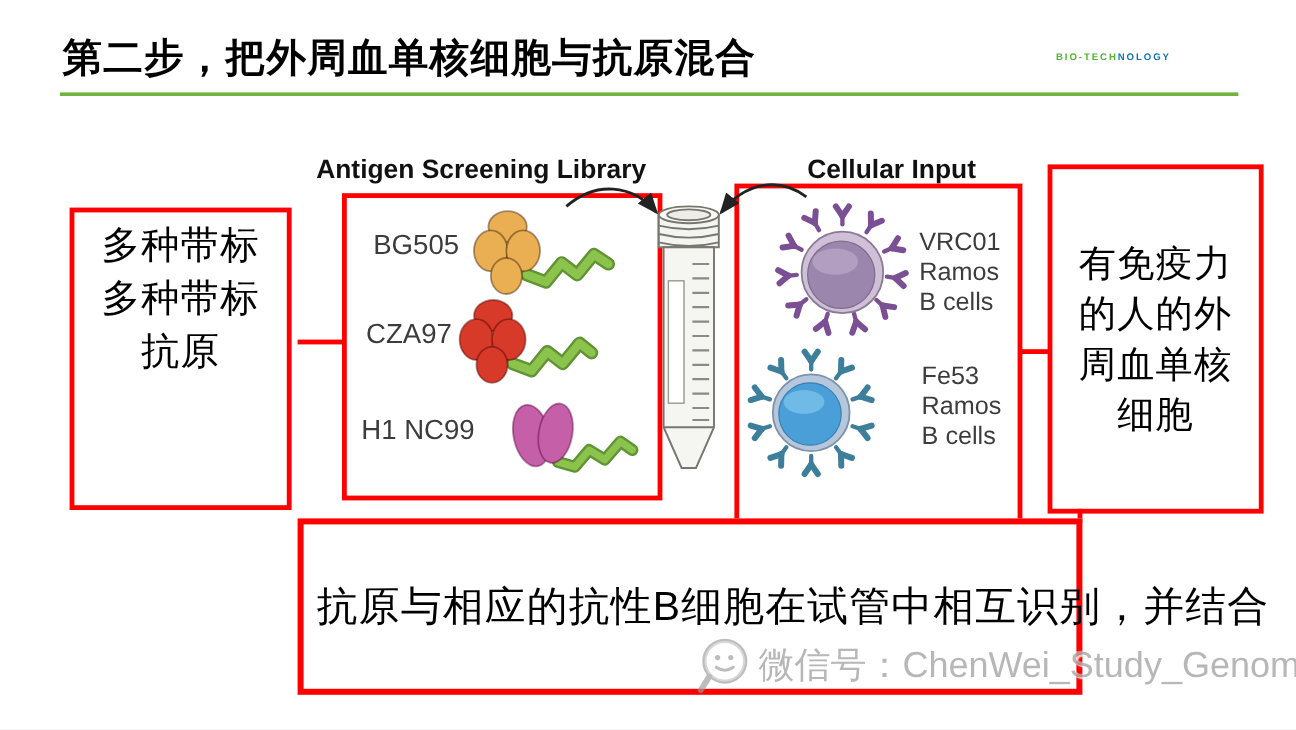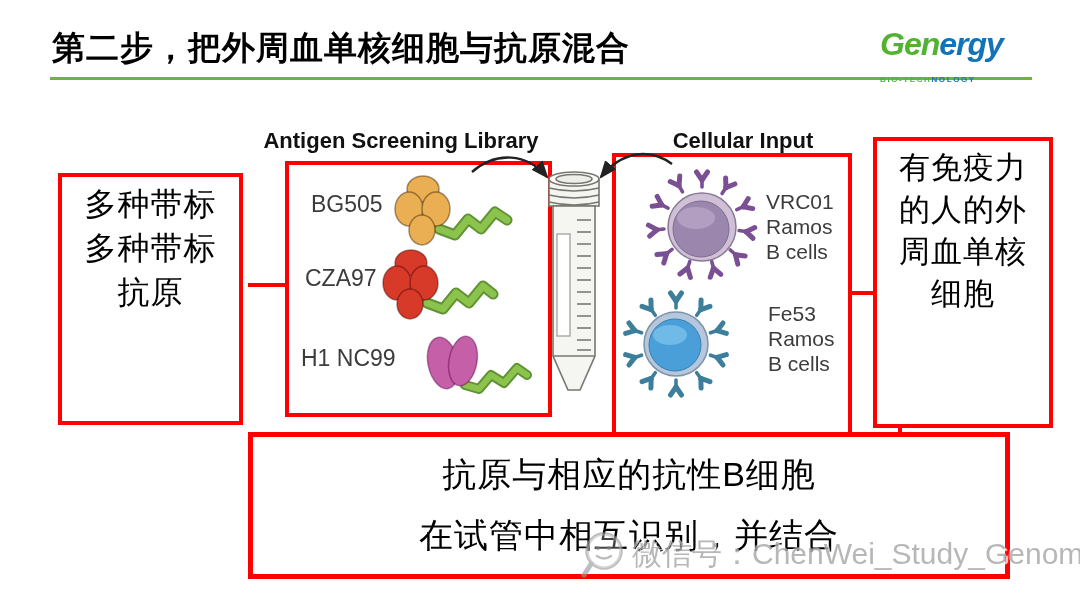--- a/index.html
+++ b/index.html
@@ -22,24 +22,24 @@
   .logo-name{font-size:32px;font-weight:800;font-style:italic;letter-spacing:-1px;white-space:nowrap}
   .logo-g{color:var(--logo-green)} .logo-b{color:var(--logo-blue)}
   .logo-tag{font-size:8px;font-weight:bold;letter-spacing:1.6px;margin-top:16px;white-space:nowrap}
 
   .hdr{font-size:22px;font-weight:bold;color:#111;text-align:center;white-space:nowrap}
   .hdr-antigen{left:245px;top:128px;width:312px}
   .hdr-cellular{left:628px;top:128px;width:230px}
 
   .redbox{border:4px solid var(--accent-red);background:#fff}
   .box-left{left:58px;top:173px;width:185px;height:252px;display:flex;flex-direction:column;justify-content:flex-start;align-items:center;padding:6px 0;font-size:32px;color:var(--ink)}
-  .box-right{left:873px;top:137px;width:180px;height:291px;display:flex;flex-direction:column;justify-content:flex-start;align-items:center;padding:6px 0;font-size:31px;color:var(--ink)}
+  .box-right{left:873px;top:137px;width:180px;height:291px;display:flex;flex-direction:column;justify-content:center;align-items:center;padding:6px 0;font-size:31px;color:var(--ink)}
   .box-antigen{left:285px;top:161px;width:267px;height:256px}
   .box-cellular{left:612px;top:153px;width:240px;height:318px}
-  .box-bottom{left:248px;top:432px;width:762px;height:147px;border-width:5px;display:flex;flex-direction:column;justify-content:space-around;align-items:center;padding:8px 11px;font-size:34px;color:var(--ink);z-index:2}
+  .box-bottom{left:248px;top:432px;width:654px;height:147px;border-width:5px;display:flex;flex-direction:row;justify-content:space-around;align-items:center;padding:8px 11px;font-size:34px;color:var(--ink);z-index:2}
   .cn-line{white-space:nowrap;letter-spacing:1px}
 
   .connector{background:var(--accent-red);z-index:1}
   .conn-left{left:248px;top:283px;width:40px;height:4px}
   .conn-right{left:850px;top:291px;width:26px;height:4px}
   .conn-down{left:898px;top:424px;width:4px;height:12px}
 
   .ag-label{font-size:23px;color:var(--label-gray);white-space:nowrap}
   .cell-label{font-size:21px;color:var(--label-gray);line-height:25px;white-space:nowrap}
 
@@ -50,21 +50,20 @@
 </style>
 </head>
 <body>
 
 <div class="slide">
 
   <div class="abs title">第二步，把外周血单核细胞与抗原混合</div>
   <div class="abs rule"></div>
 
   <div class="abs logo">
-    <div class="logo-name"><span class="logo-g">Gen</span><span class="logo-b">ergy</span></div>
     <div class="logo-tag"><span class="logo-g">BIO-TECH</span><span class="logo-b">NOLOGY</span></div>
   </div>
 
   <div class="abs hdr hdr-antigen">Antigen Screening Library</div>
   <div class="abs hdr hdr-cellular">Cellular Input</div>
 
   <div class="abs redbox box-left">
     <div class="cn-line">多种带标</div>
     <div class="cn-line">多种带标</div>
     <div class="cn-line">抗原</div>

